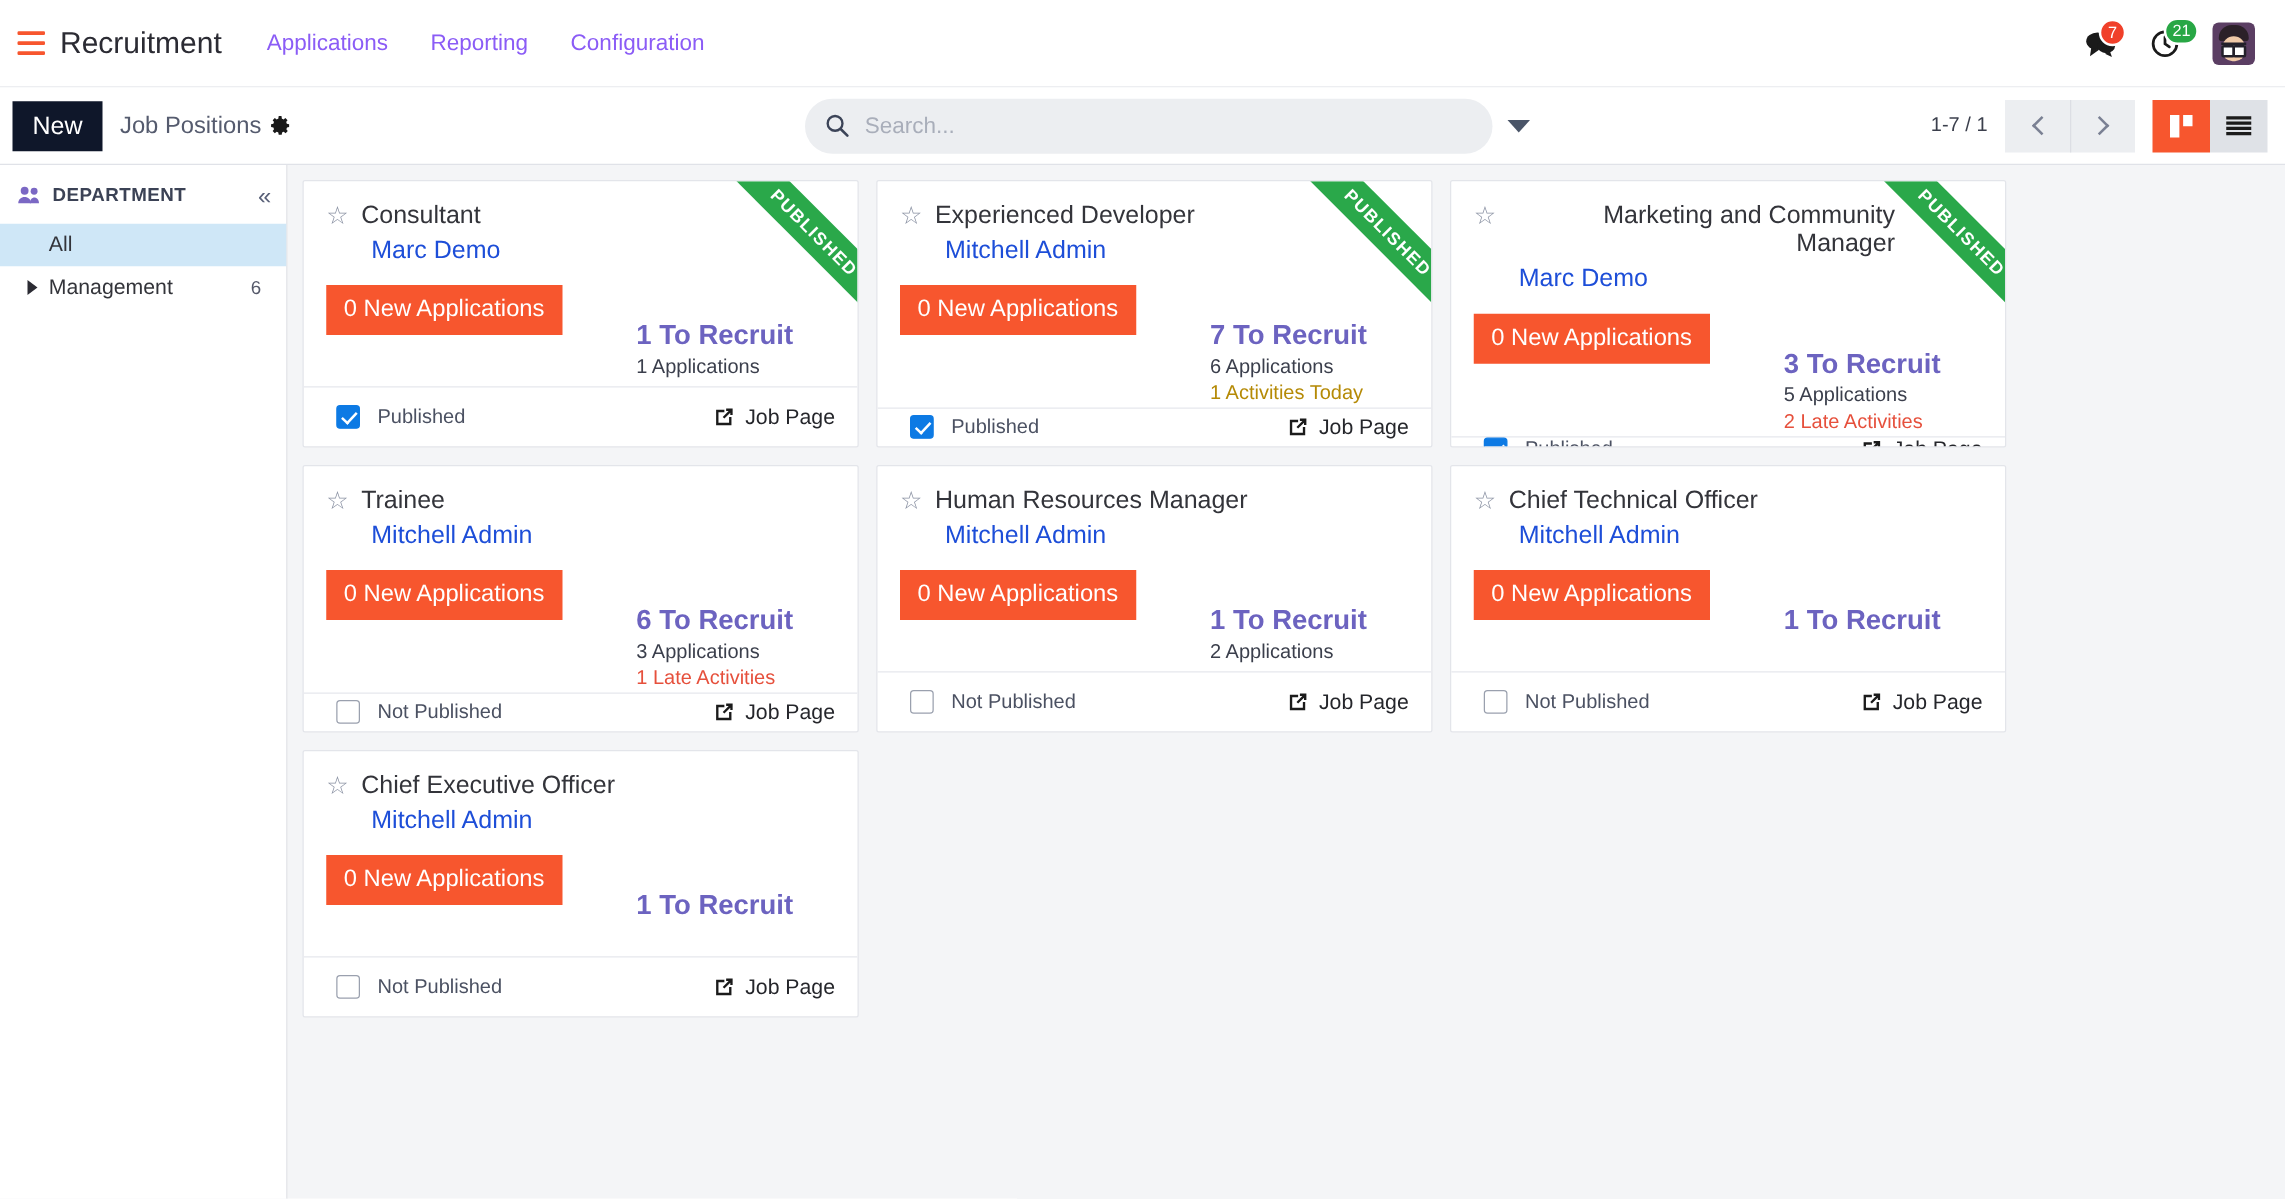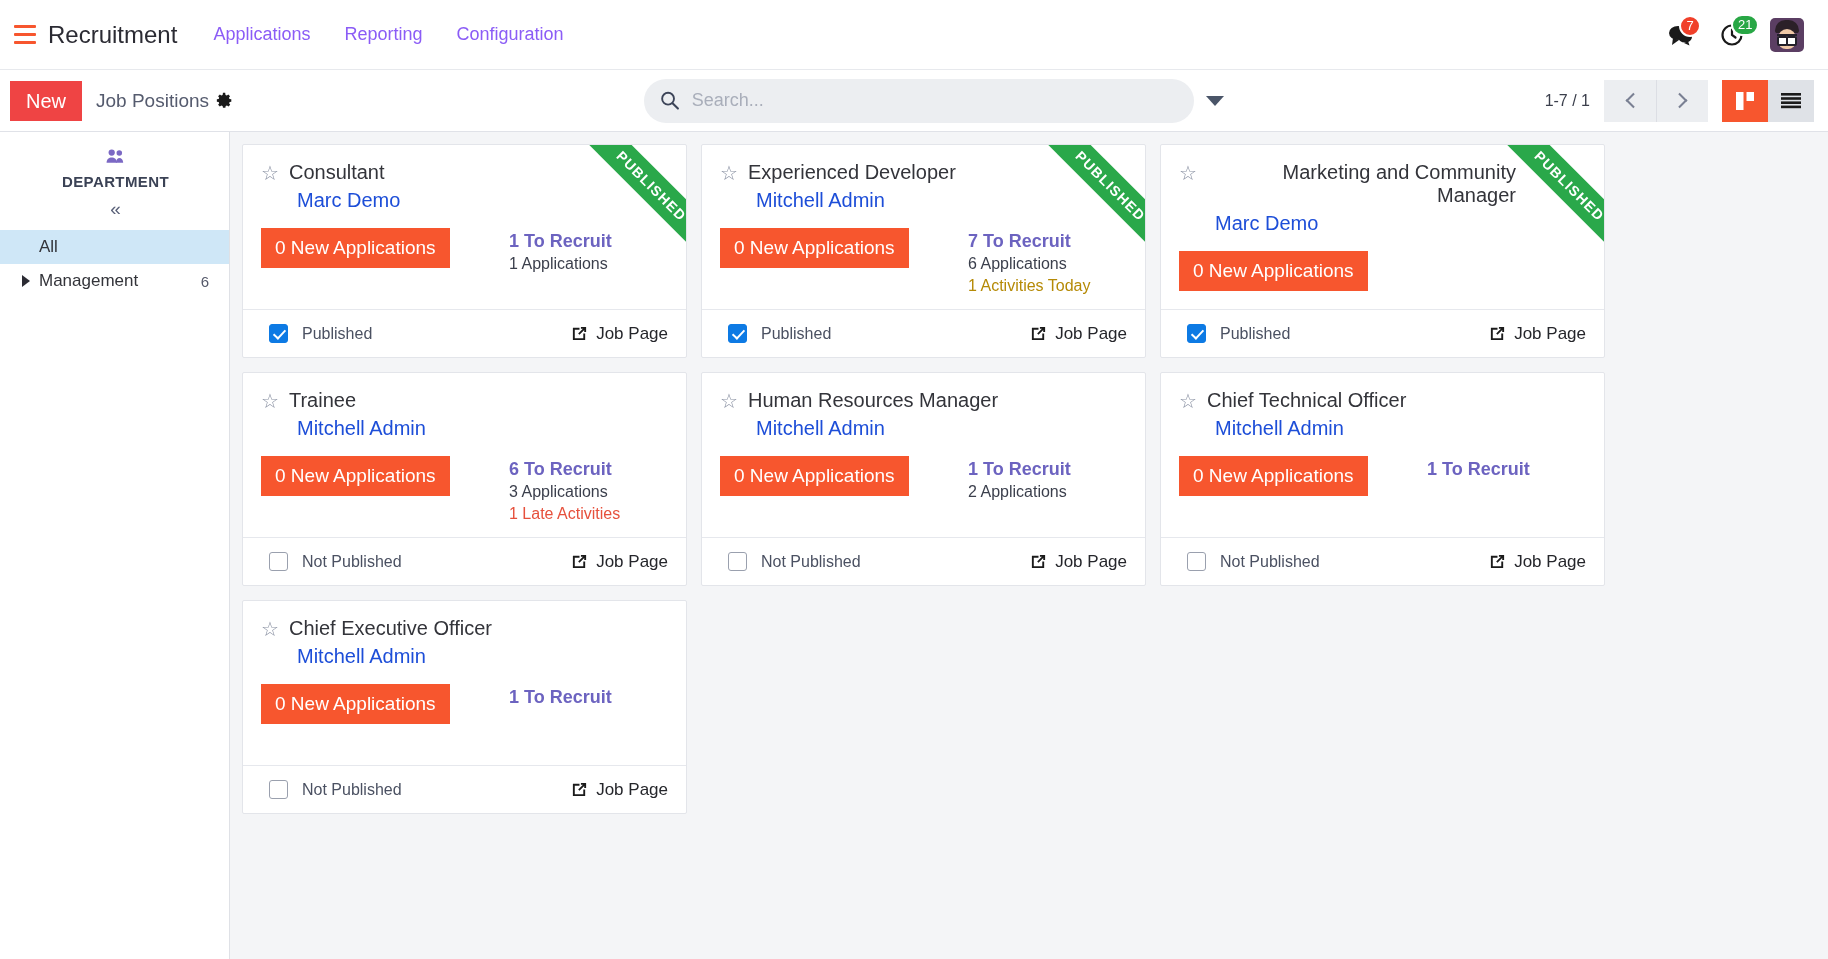--- a/index.html
+++ b/index.html
@@ -100,21 +100,21 @@
   .control-panel {
     height: 62px;
     background: #ffffff;
     display: flex;
     align-items: center;
     border-bottom: 1px solid #e0e2e8;
     position: relative;
     padding-right: 14px;
   }
   .btn-new {
-    background: #ef4444;
+    background: #0f172a;
     color: #ffffff;
     border: none;
     font-size: 20px;
     padding: 9px 16px;
     margin-left: 10px;
     cursor: pointer;
     font-family: inherit;
     line-height: 1.1;
   }
   .breadcrumb {
@@ -202,25 +202,23 @@
   
   .sidebar {
     width: 230px;
     flex: none;
     background: #ffffff;
     border-right: 1px solid #dfe1e6;
     padding-top: 16px;
   }
   .sidebar-header {
     display: flex;
-    align-items: center;
     padding: 0 12px 0 14px;
     gap: 9px;
     margin-bottom: 12px;
-    flex-direction: column;
   }
   .sidebar-title {
     font-size: 15px;
     font-weight: bold;
     color: #3b4255;
     letter-spacing: .4px;
     flex: 1;
   }
   .collapse-icon {
     color: #596078; font-size: 19px; cursor: pointer; line-height: 1;
@@ -286,21 +284,21 @@
     color: #ffffff;
     border: none;
     font-size: 19px;
     padding: 9px 14px;
     cursor: pointer;
     font-family: inherit;
     line-height: 1.15;
   }
   .col-right { padding-top: 1px; }
   .stat-recruit {
-    font-size: 18px; font-weight: bold; color: #6c63c0; line-height: 1.35;
+    font-size: 22px; font-weight: bold; color: #6c63c0; line-height: 1.35; margin-top: 24px;
   }
   .stat-apps { font-size: 16px; color: #3b3f4c; line-height: 1.35; }
   .stat-today { font-size: 16px; color: #b58a06; line-height: 1.35; }
   .stat-late { font-size: 16px; color: #e6503c; line-height: 1.35; }
 
   .card-footer {
     height: 48px;
     border-top: 1px solid #e6e8ed;
     display: flex;
     align-items: center;
@@ -552,20 +550,25 @@
       <div class="card-main">
         <div class="card-title-row">
           <span class="star">☆</span>
           <div class="card-title">Marketing and Community Manager</div>
         </div>
         <div class="card-sub">Marc Demo</div>
         <div class="card-cols">
           <div class="col-left">
             <button class="btn-applications">0 New Applications</button>
           </div>
+          <div class="col-right">
+            <div class="stat-recruit">3 To Recruit</div>
+            <div class="stat-apps">5 Applications</div>
+            <div class="stat-late">2 Late Activities</div>
+          </div>
         </div>
       </div>
       <div class="card-footer">
         <span class="cb checked"></span>
         <span class="footer-label">Published</span>
         <span class="job-page">
           <svg width="17" height="17" viewBox="0 0 18 18">
             <path d="M2 3 h7 v2 H4 v9 h9 V9 h2 v7 H2 Z" fill="#1b1b1b"></path>
             <path d="M10.5 2 H16 v5.5 h-2 V5.4 l-5 5 -1.4-1.4 5-5 h-2.1 Z" fill="#1b1b1b"></path>
           </svg>

